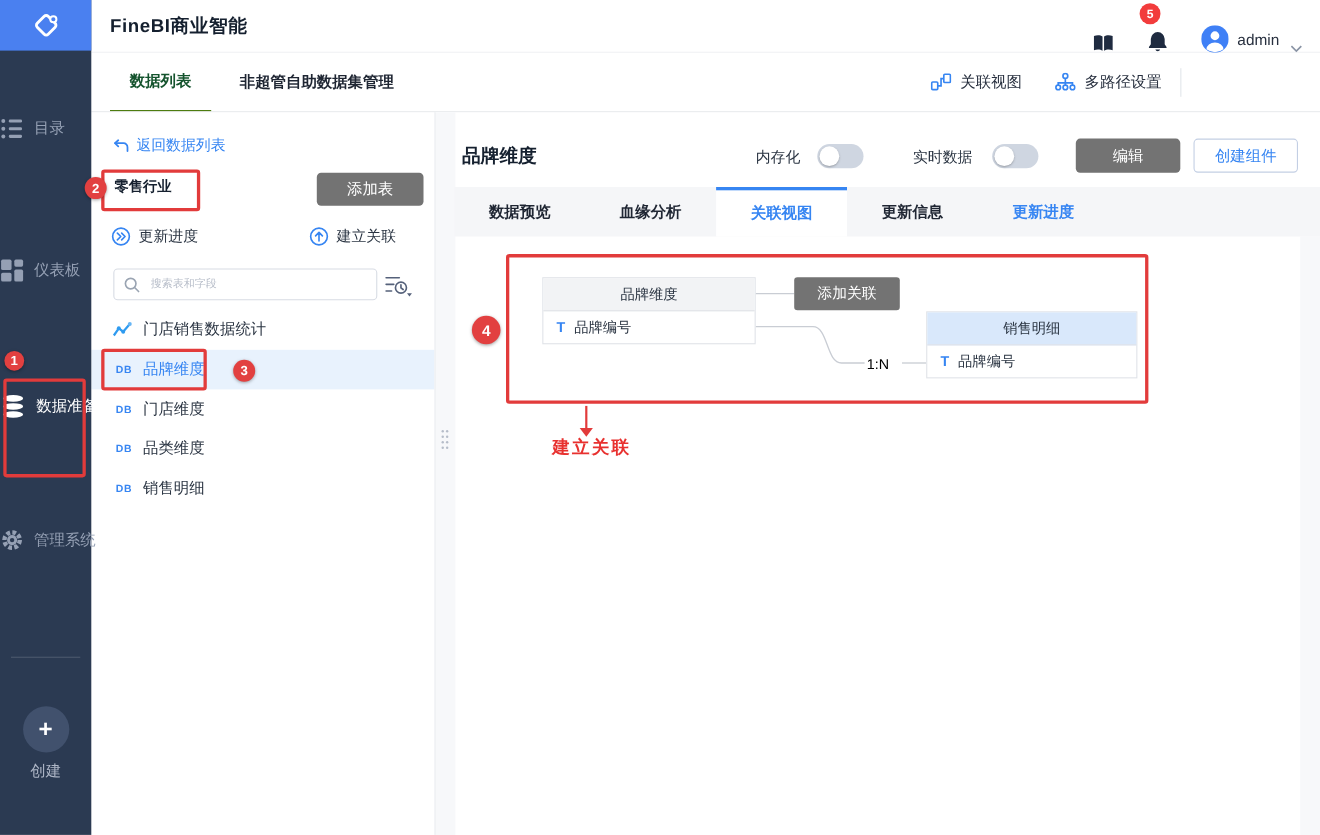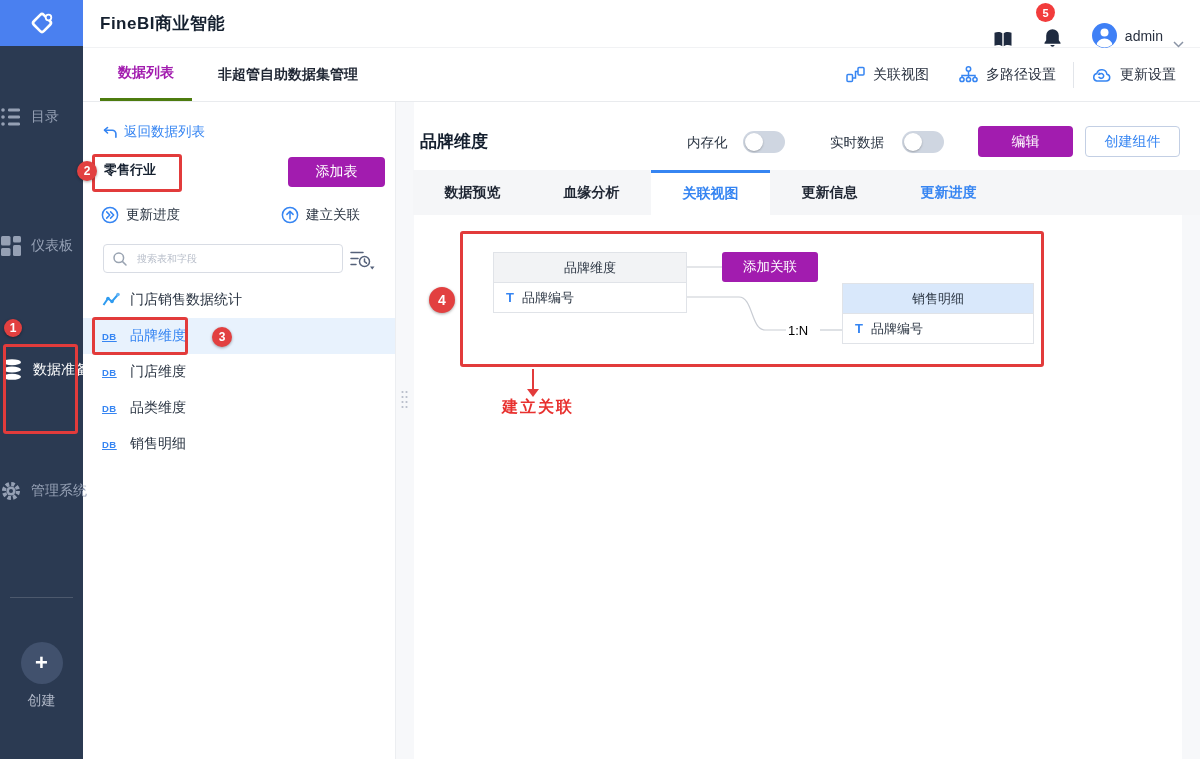--- a/index.html
+++ b/index.html
@@ -28,42 +28,42 @@
   .side-divider{left:10px;top:597px;width:63px;height:1px;background:rgba(255,255,255,.16);z-index:3;}
   .create-wrap{left:0;top:642px;width:83px;display:flex;flex-direction:column;align-items:center;
                gap:8px;color:#aeb6c6;cursor:pointer;z-index:3;}
   .create-circle{width:42px;height:42px;border-radius:50%;background:#41516d;display:flex;
                  align-items:center;justify-content:center;color:#fff;font-size:22px;font-weight:bold;}
 
   
   .ptabs{left:100px;top:48px;height:53px;display:flex;align-items:center;z-index:1;}
   .ptab{height:53px;display:flex;align-items:center;padding:0 18px;font-weight:bold;
         font-size:14px;color:#1f2633;cursor:pointer;box-sizing:border-box;}
-  .ptab.active{color:#a21caf;border-bottom:3px solid #4d7c0f;}
+  .ptab.active{color:#14532d;border-bottom:1px solid #4d7c0f;}
   .topline{left:83px;right:0;top:101px;height:1px;background:#e9ebee;}
   .back-link{left:103px;top:123px;display:flex;align-items:center;gap:6px;color:#3685f2;
              font-size:13.5px;cursor:pointer;}
   .pkg-name{left:104px;top:161px;font-size:13px;font-weight:bold;color:#15202f;}
-  .btn-blue{background:#a21caf;color:#fff;border:none;border-radius:4px;font-size:14px;
+  .btn-blue{background:#737373;color:#fff;border:none;border-radius:4px;font-size:14px;
             display:flex;align-items:center;justify-content:center;cursor:pointer;
             font-family:Liberation Mono, monospace;}
   .add-table{left:288px;top:157px;width:97px;height:30px;}
   .upd-row-item{display:flex;align-items:center;gap:7px;font-size:13.5px;color:#2a3442;cursor:pointer;}
   .upd1{left:101px;top:206px;}
   .upd2{left:281px;top:206px;}
   .search-box{left:103px;top:244px;width:240px;height:29px;border:1px solid #d8dce4;border-radius:4px;
               box-sizing:border-box;display:flex;align-items:center;padding:0 8px;gap:7px;background:#fff;}
   .search-box input{border:none;outline:none;flex:1;font-size:10px;color:#2a3442;
                     font-family:inherit;background:transparent;}
   .search-box input::placeholder{color:#b7bdc9;}
   .filter-ic{left:349px;top:248px;cursor:pointer;}
   .trow{left:83px;width:312px;height:36px;display:flex;align-items:center;padding-left:19px;
         box-sizing:border-box;gap:10px;cursor:pointer;font-size:14px;color:#2a3442;}
   .trow.sel{background:#e8f2fd;color:#3685f2;}
-  .db-ic{color:#3685f2;font-size:9.5px;font-weight:bold;letter-spacing:.5px;width:18px;text-align:left;text-decoration:underline;}
+  .db-ic{color:#3685f2;font-size:9.5px;font-weight:bold;letter-spacing:.5px;width:18px;text-align:right;}
 
   
   .gutter{left:395px;top:102px;width:18px;bottom:0;background:#f7f8fa;border-left:1px solid #eceef1;
           z-index:1;cursor:col-resize;}
 
   
   .mt-item{top:48px;height:53px;display:flex;align-items:center;gap:8px;font-size:14px;
            color:#28303f;cursor:pointer;z-index:1;}
   .mt-div{left:1073px;top:62px;width:1px;height:26px;background:#e2e5ea;}
 
@@ -316,28 +316,20 @@
     <svg width="19" height="18" viewBox="0 0 19 18" fill="none" stroke="#3685f2" stroke-width="1.5">
       <circle cx="9.5" cy="3" r="2.2"></circle>
       <path d="M9.5 5.2 V7.6 M3 11.2 V9.4 H16 V11.2 M9.5 7.6 V11.2"></path>
       <circle cx="3" cy="13.5" r="2.1"></circle>
         <circle cx="9.5" cy="13.5" r="2.1"></circle>
         <circle cx="16" cy="13.5" r="2.1"></circle>
     </svg>
     <span>多路径设置</span>
   </div>
   <div class="abs mt-div"></div>
-  <div class="abs mt-item" style="left:1091px;">
-    <svg width="21" height="17" viewBox="0 0 21 17" fill="none" stroke="#3685f2" stroke-width="1.5" stroke-linecap="round" stroke-linejoin="round">
-      <path d="M5.7 15 h9.6 a3.4 3.4 0 0 0 .6 -6.75 a5.2 5.2 0 0 0 -10.1 -.85 a3.9 3.9 0 0 0 -.1 7.6 z"></path>
-      <path d="M8 11.3 a2.6 2.3 0 1 0 .4 -3.1"></path>
-      <path d="M8.1 6.9 l.5 1.2 l-1.3 .2" stroke-width="1.2"></path>
-    </svg>
-    <span>更新设置</span>
-  </div>
 
   <div class="abs main-title">品牌维度</div>
   <span class="abs tg-label" style="left:687px;top:134px;">内存化</span>
   <span class="abs toggle" style="left:743px;top:131px;"></span>
   <span class="abs tg-label" style="left:830px;top:134px;">实时数据</span>
   <span class="abs toggle" style="left:902px;top:131px;"></span>
   <button class="abs btn-blue edit-btn">编辑</button>
   <button class="abs ghost-btn">创建组件</button>
 
   <div class="abs tabbar">

